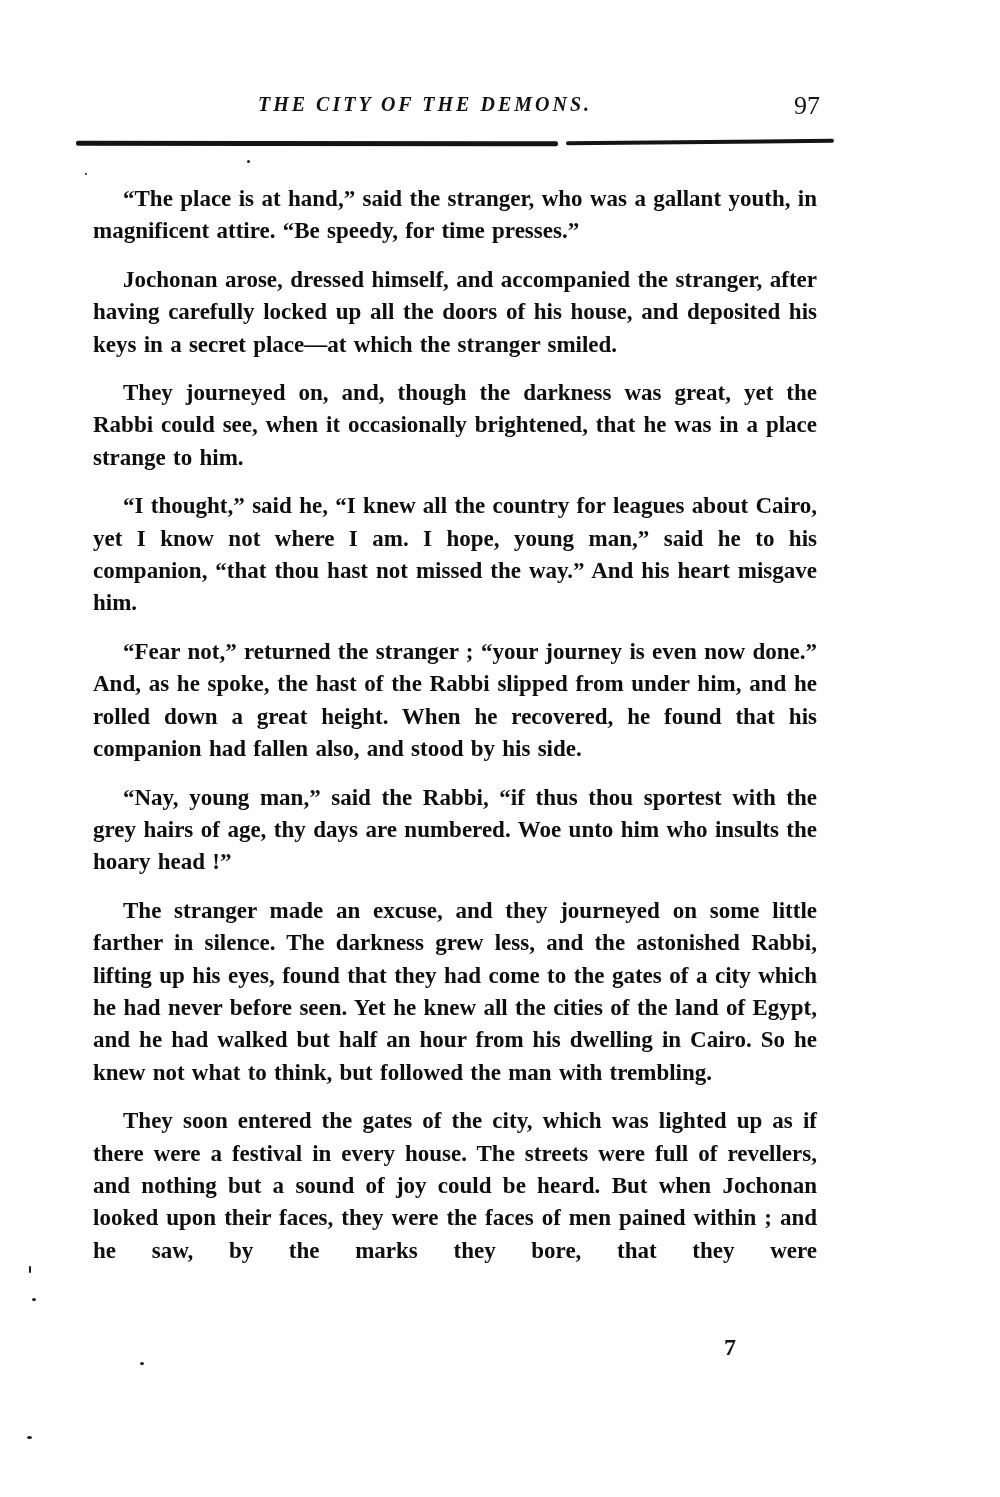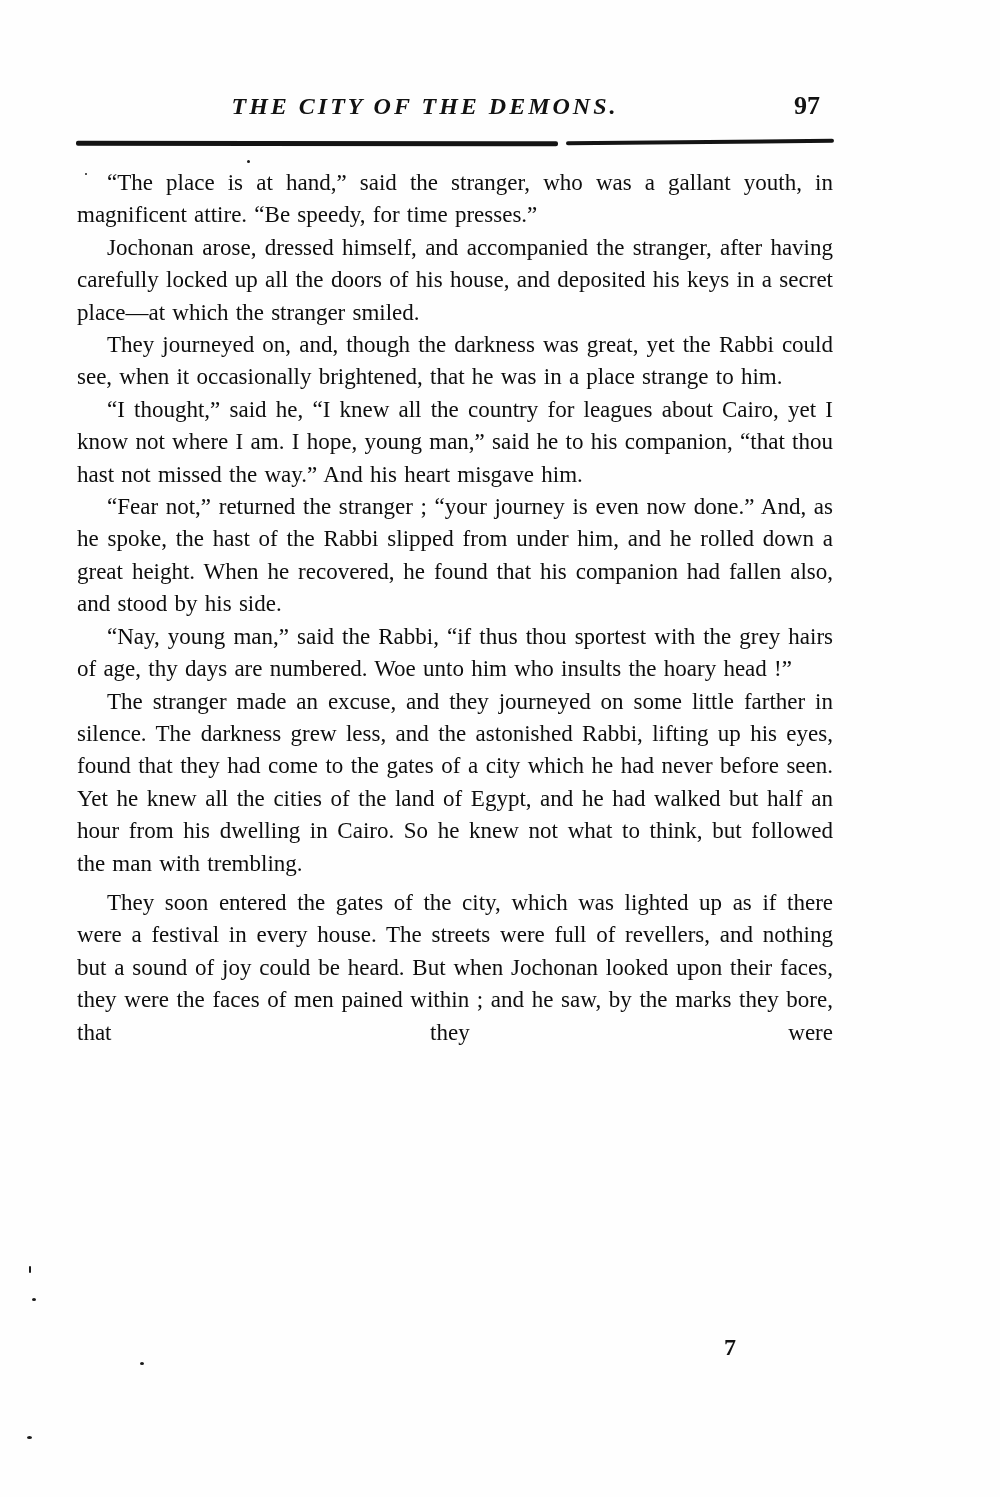--- a/index.html
+++ b/index.html
@@ -24,31 +24,31 @@
     height: 40px;
   }
   .running-title {
     position: absolute;
     left: 0;
     right: 60px;
     top: 0;
     text-align: center;
     font-style: italic;
     font-weight: bold;
-    font-size: 24px;
+    font-size: 20px;
     letter-spacing: 3px;
     white-space: nowrap;
     color: #121212;
   }
   .page-number {
     position: absolute;
     right: 14px;
     top: -2px;
     font-size: 26px;
-    font-weight: bold;
+    font-weight: normal;
     color: #121212;
   }
   .rule-seg {
     position: absolute;
     background: #141414;
     border-radius: 2px;
   }
   .rule-left {
     left: 76px;
     top: 141px;
@@ -68,22 +68,23 @@
     left: 77px;
     top: 167px;
     width: 756px;
     font-size: 23px;
     line-height: 32.4px;
     text-align: justify;
     word-spacing: 1.5px;
     color: #0e0e0e;
   }
   .para {
-    margin: 0;
+    margin: 16px;
     text-indent: 30px;
+    font-weight: bold;
   }
   .para.continues {
     margin-top: 7px;
     text-align-last: justify;
   }
   .signature-mark {
     position: absolute;
     left: 724px;
     top: 1334px;
     font-size: 24px;

